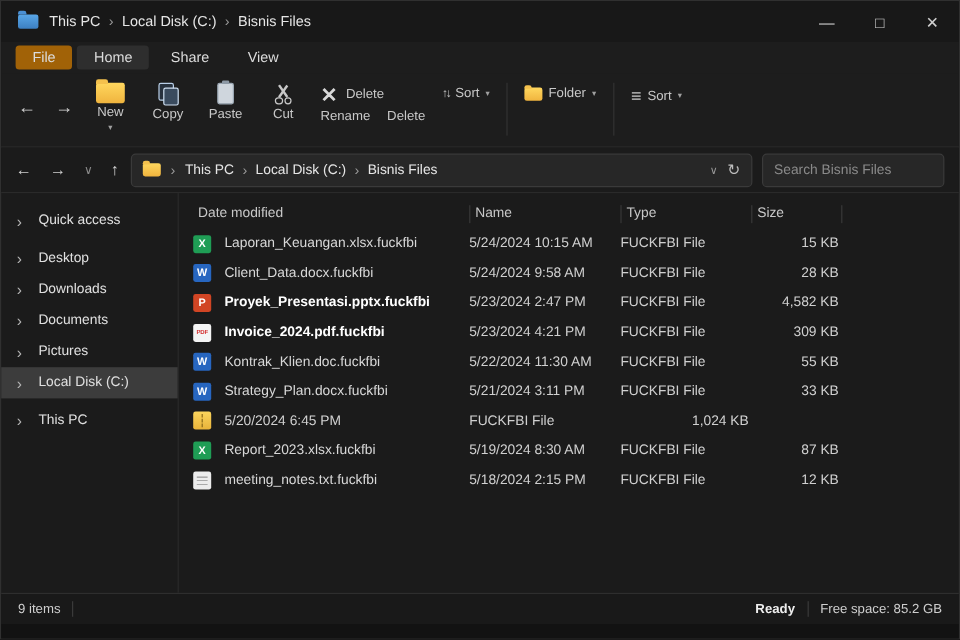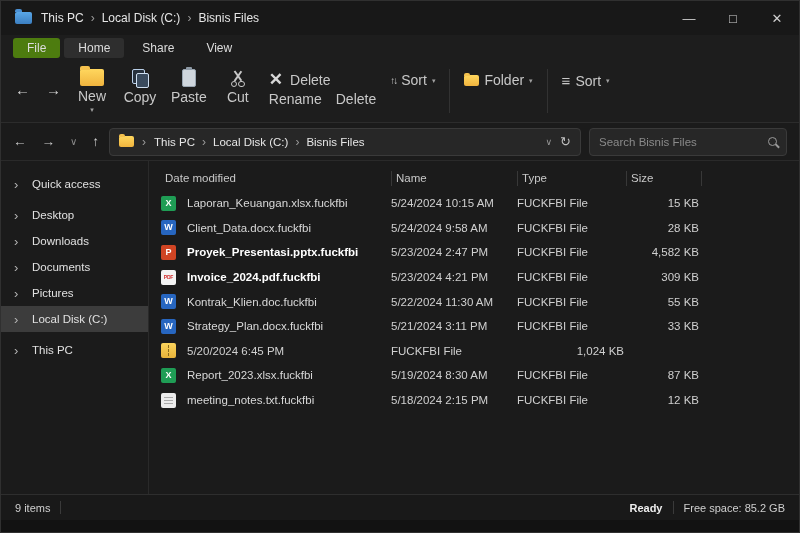--- a/index.html
+++ b/index.html
@@ -12,28 +12,28 @@
   .title-folder::before { content:""; position:absolute; top:-3px; left:0; width:7px; height:3px; background:#4a90d4; border-radius:2px 2px 0 0; }
   .crumbs { display:flex; align-items:center; gap:7px; font-size:12px; color:#e6e6e6; }
   .crumb-sep { color:#9a9a9a; font-size:12px; }
   .titlebar .spacer { flex:1; }
   .win-controls { display:flex; height:34px; }
   .win-btn { width:44px; height:34px; display:flex; align-items:center; justify-content:center; color:#cfcfcf; font-size:13px; cursor:default; }
 
   
   .menubar { height:26px; flex:0 0 26px; background:#1d1d1d; display:flex; align-items:center; padding-left:12px; gap:4px; }
   .menu-item { font-size:12px; color:#dcdcdc; padding:3px 14px; border-radius:3px; }
-  .menu-item.filetab { background:#4d7c0f; }
+  .menu-item.filetab { background:#a16207; }
   .menu-item.active { background:#2e2e2e; }
 
   
   .ribbon { height:62px; flex:0 0 62px; background:#1d1d1d; border-bottom:1px solid #2c2c2c; display:flex; align-items:flex-start; padding:6px 10px 0 14px; gap:14px; }
   .rib-nav { display:flex; align-items:center; gap:16px; height:44px; color:#d4d4d4; font-size:15px; }
   .rib-block { display:flex; flex-direction:column; align-items:center; justify-content:flex-end; gap:3px; padding-top:2px; min-width:34px; }
-  .rib-label { font-size:14px; color:#c8c8c8; line-height:1; }
+  .rib-label { font-size:11px; color:#c8c8c8; line-height:1; }
   .rib-caret { font-size:7px; color:#a0a0a0; line-height:1; }
   .rib-row { display:flex; align-items:center; gap:5px; padding-top:6px; }
   .rib-sub { display:flex; gap:14px; margin-top:4px; }
   .rib-sep { width:1px; height:44px; background:#323232; margin-top:2px; }
   .folder-icon { width:24px; height:17px; background:linear-gradient(#ffd75e,#f0b43e); border-radius:2px; position:relative; }
   .folder-icon::before { content:""; position:absolute; top:-3px; left:0; width:10px; height:4px; background:#f4c14d; border-radius:2px 2px 0 0; }
   .folder-icon.small { width:15px; height:11px; }
   .folder-icon.small::before { width:6px; height:3px; top:-2px; }
   .copy-icon { position:relative; width:18px; height:18px; }
   .copy-icon::before { content:""; position:absolute; top:0; left:1px; width:11px; height:13px; border:1.4px solid #b9cfe8; border-radius:2px; background:#27313d; }
@@ -52,21 +52,21 @@
 
   
   .addressrow { height:38px; flex:0 0 38px; background:#1b1b1b; border-bottom:1px solid #2a2a2a; display:flex; align-items:center; padding:0 12px; gap:8px; }
   .nav-icons { display:flex; align-items:center; gap:15px; color:#cfcfcf; font-size:13.5px; margin-right:2px; }
   .nav-dim { color:#8a8a8a; font-size:10px; }
   .addr-box { flex:1; height:28px; background:#272727; border:1px solid #3a3a3a; border-radius:4px; display:flex; align-items:center; padding:0 9px; gap:8px; }
   .addr-box .crumbs { font-size:11.5px; }
   .addr-spacer { flex:1; }
   .addr-chev { color:#9a9a9a; font-size:9px; }
   .addr-refresh { color:#bdbdbd; font-size:13px; }
-  .search-box { width:198px; height:28px; background:#272727; border:1px solid #3a3a3a; border-radius:4px; display:flex; align-items:center; padding:0 9px; gap:6px; }
+  .search-box { width:152px; height:28px; background:#272727; border:1px solid #3a3a3a; border-radius:4px; display:flex; align-items:center; padding:0 9px; gap:6px; }
   .search-box input { flex:1; background:transparent; border:none; outline:none; color:#ddd; font-size:11.5px; font-family:"Liberation Sans", sans-serif; }
   .search-box input::placeholder { color:#8a8a8a; }
   .mag-icon { width:9px; height:9px; border:1.5px solid #9a9a9a; border-radius:50%; position:relative; flex:0 0 auto; }
   .mag-icon::after { content:""; position:absolute; width:5px; height:1.5px; background:#9a9a9a; transform:rotate(45deg); right:-4px; bottom:-1px; }
 
   
   .main { flex:1; display:flex; min-height:0; }
   .sidebar { width:148px; flex:0 0 148px; border-right:1px solid #2a2a2a; padding-top:10px; }
   .side-item { height:26px; display:flex; align-items:center; gap:10px; padding-left:13px; font-size:11.5px; color:#e0e0e0; }
   .side-item:first-child { margin-bottom:5px; }

